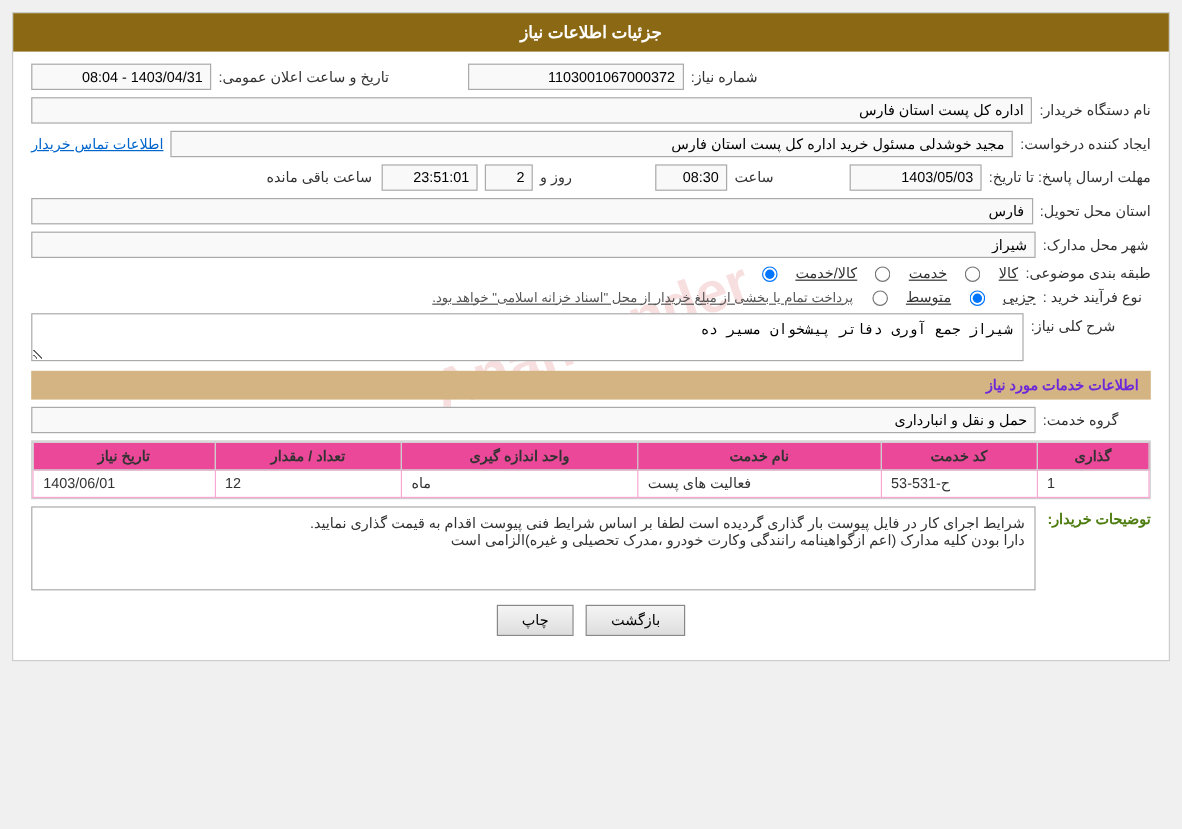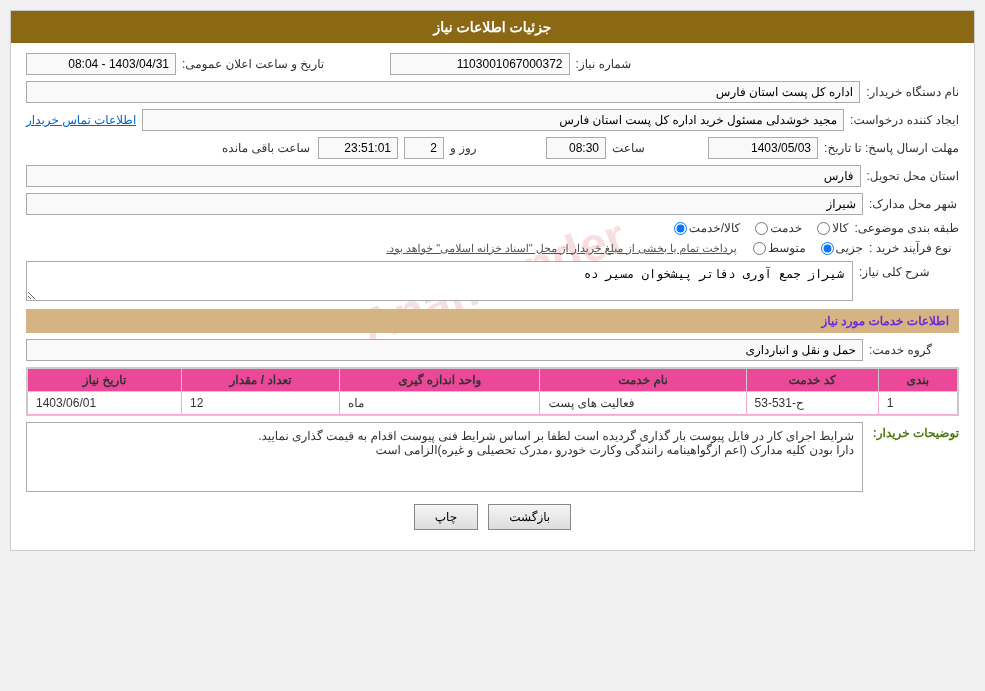--- a/index.html
+++ b/index.html
@@ -76,21 +76,22 @@
       text-decoration: underline;
     }
     .radio-group {
       display: flex;
       gap: 15px;
       align-items: center;
     }
     .radio-item {
       display: flex;
       align-items: flex-end;
-      gap: 2px;
+      gap: 15px;
+      text-decoration: underline;
     }
     .radio-item input[type="radio"] {
       margin: 0;
     }
     .table-container {
       margin: 6px 0;
       border: 1px solid #ccc;
     }
     table {
       width: 100%;
@@ -267,21 +268,21 @@
 
       <div class="form-row">
         <span class="label">گروه خدمت:</span>
         <input class="input-box input-readonly flex-grow" style="width: 100%;" type="text" readonly="" value="حمل و نقل و انبارداری">
       </div>
 
       <div class="table-container">
         <table>
           <thead>
             <tr>
-              <th>بندی</th>
+              <th>گذاری</th>
               <th>کد خدمت</th>
               <th>نام خدمت</th>
               <th>واحد اندازه گیری</th>
               <th>تعداد / مقدار</th>
               <th>تاریخ نیاز</th>
             </tr>
           </thead>
           <tbody id="services-tbody">
           <tr>
                 <td>1</td>

